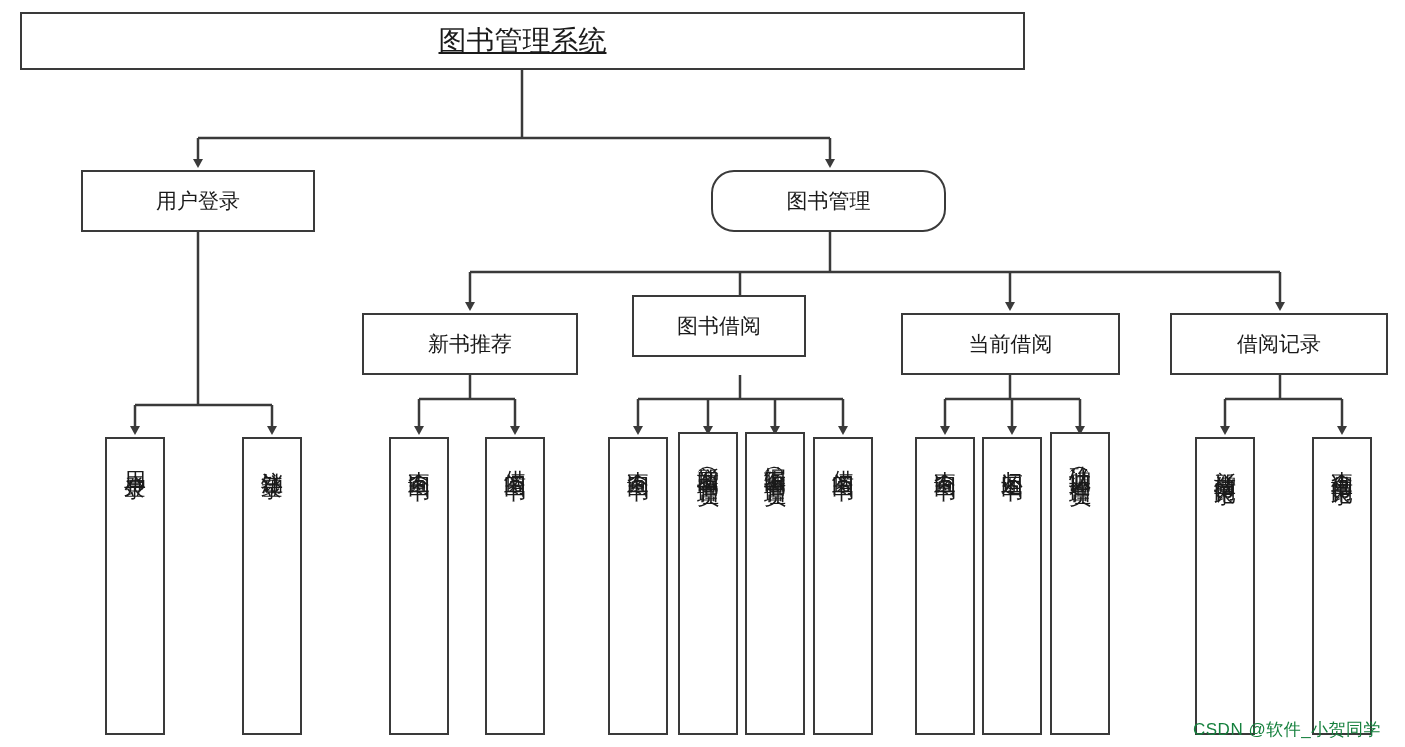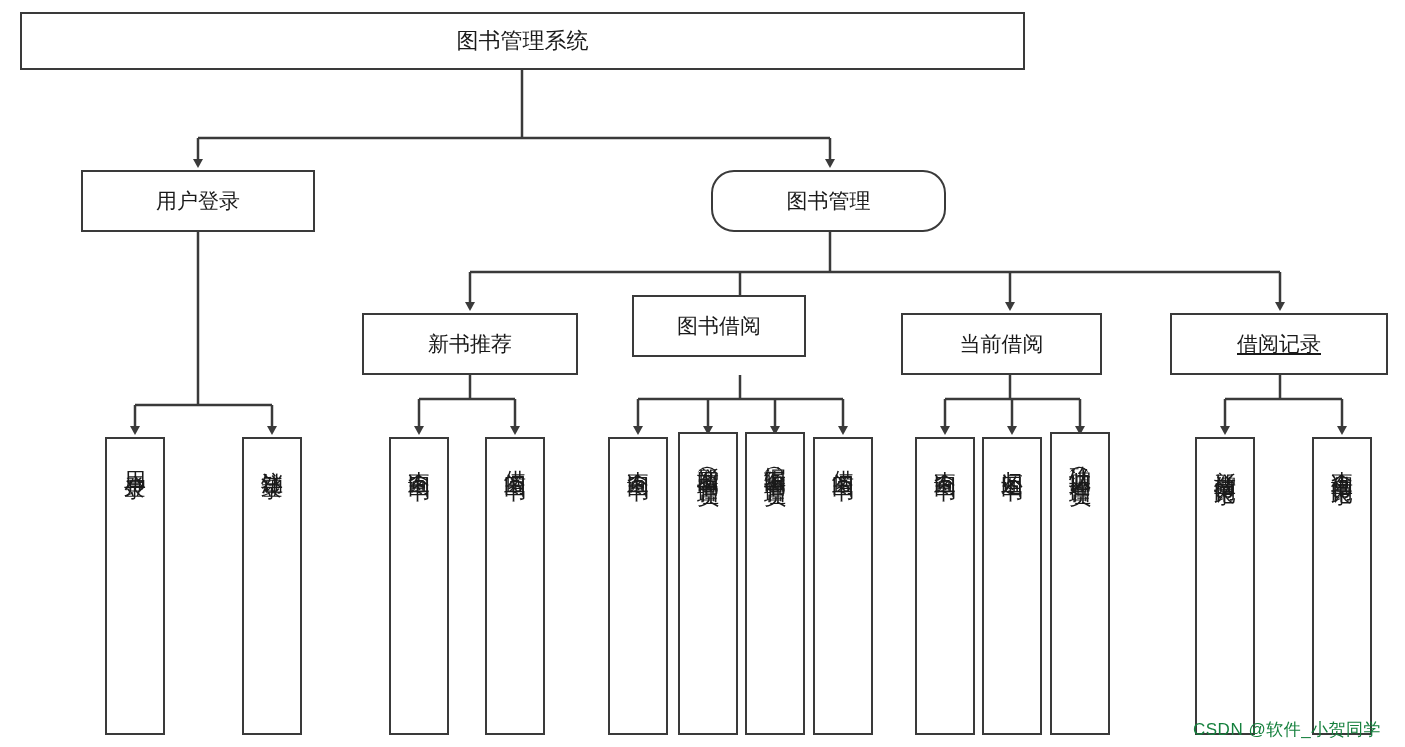--- a/index.html
+++ b/index.html
@@ -37,21 +37,22 @@
   }
   .node-label {
     line-height: 1.18;
     white-space: pre;
     text-align: center;
   }
   .h-node .node-label {
     font-size: 21px;
   }
   .root .node-label {
-    font-size: 22px;
+    font-size: 28px;
+    text-decoration: underline;
   }
   .v-node {
     align-items: flex-start;
     padding-top: 14px;
   }
   .v-node .node-label {
     writing-mode: vertical-rl;
     text-orientation: upright;
     font-size: 22px;
     letter-spacing: 3px;
@@ -131,24 +132,24 @@
   <div class="node h-node" style="left:711px; top:170px; width:235px; height:62px;border-radius:23px;">
     <span class="node-label">图书管理</span>
   </div>
 
   <div class="node h-node" style="left:362px; top:313px; width:216px; height:62px;">
     <span class="node-label">新书推荐</span>
   </div>
   <div class="node h-node" style="left:632px; top:295px; width:174px; height:62px;">
     <span class="node-label">图书借阅</span>
   </div>
-  <div class="node h-node" style="left:901px; top:313px; width:201px; height:62px;">
+  <div class="node h-node" style="left:901px; top:313px; width:219px; height:62px;">
     <span class="node-label">当前借阅</span>
   </div>
-  <div class="node h-node" style="left:1170px; top:313px; width:218px; height:62px;text-decoration:underline;">
+  <div class="node h-node" style="left:1170px; top:313px; width:218px; height:62px;">
     <span class="node-label">借阅记录</span>
   </div>
 
   <div class="node v-node" style="left:105px; top:437px; width:60px; height:298px;">
     <span class="node-label">用户登录</span>
   </div>
   <div class="node v-node" style="left:242px; top:437px; width:60px; height:298px;">
     <span class="node-label">注销登录</span>
   </div>
 

